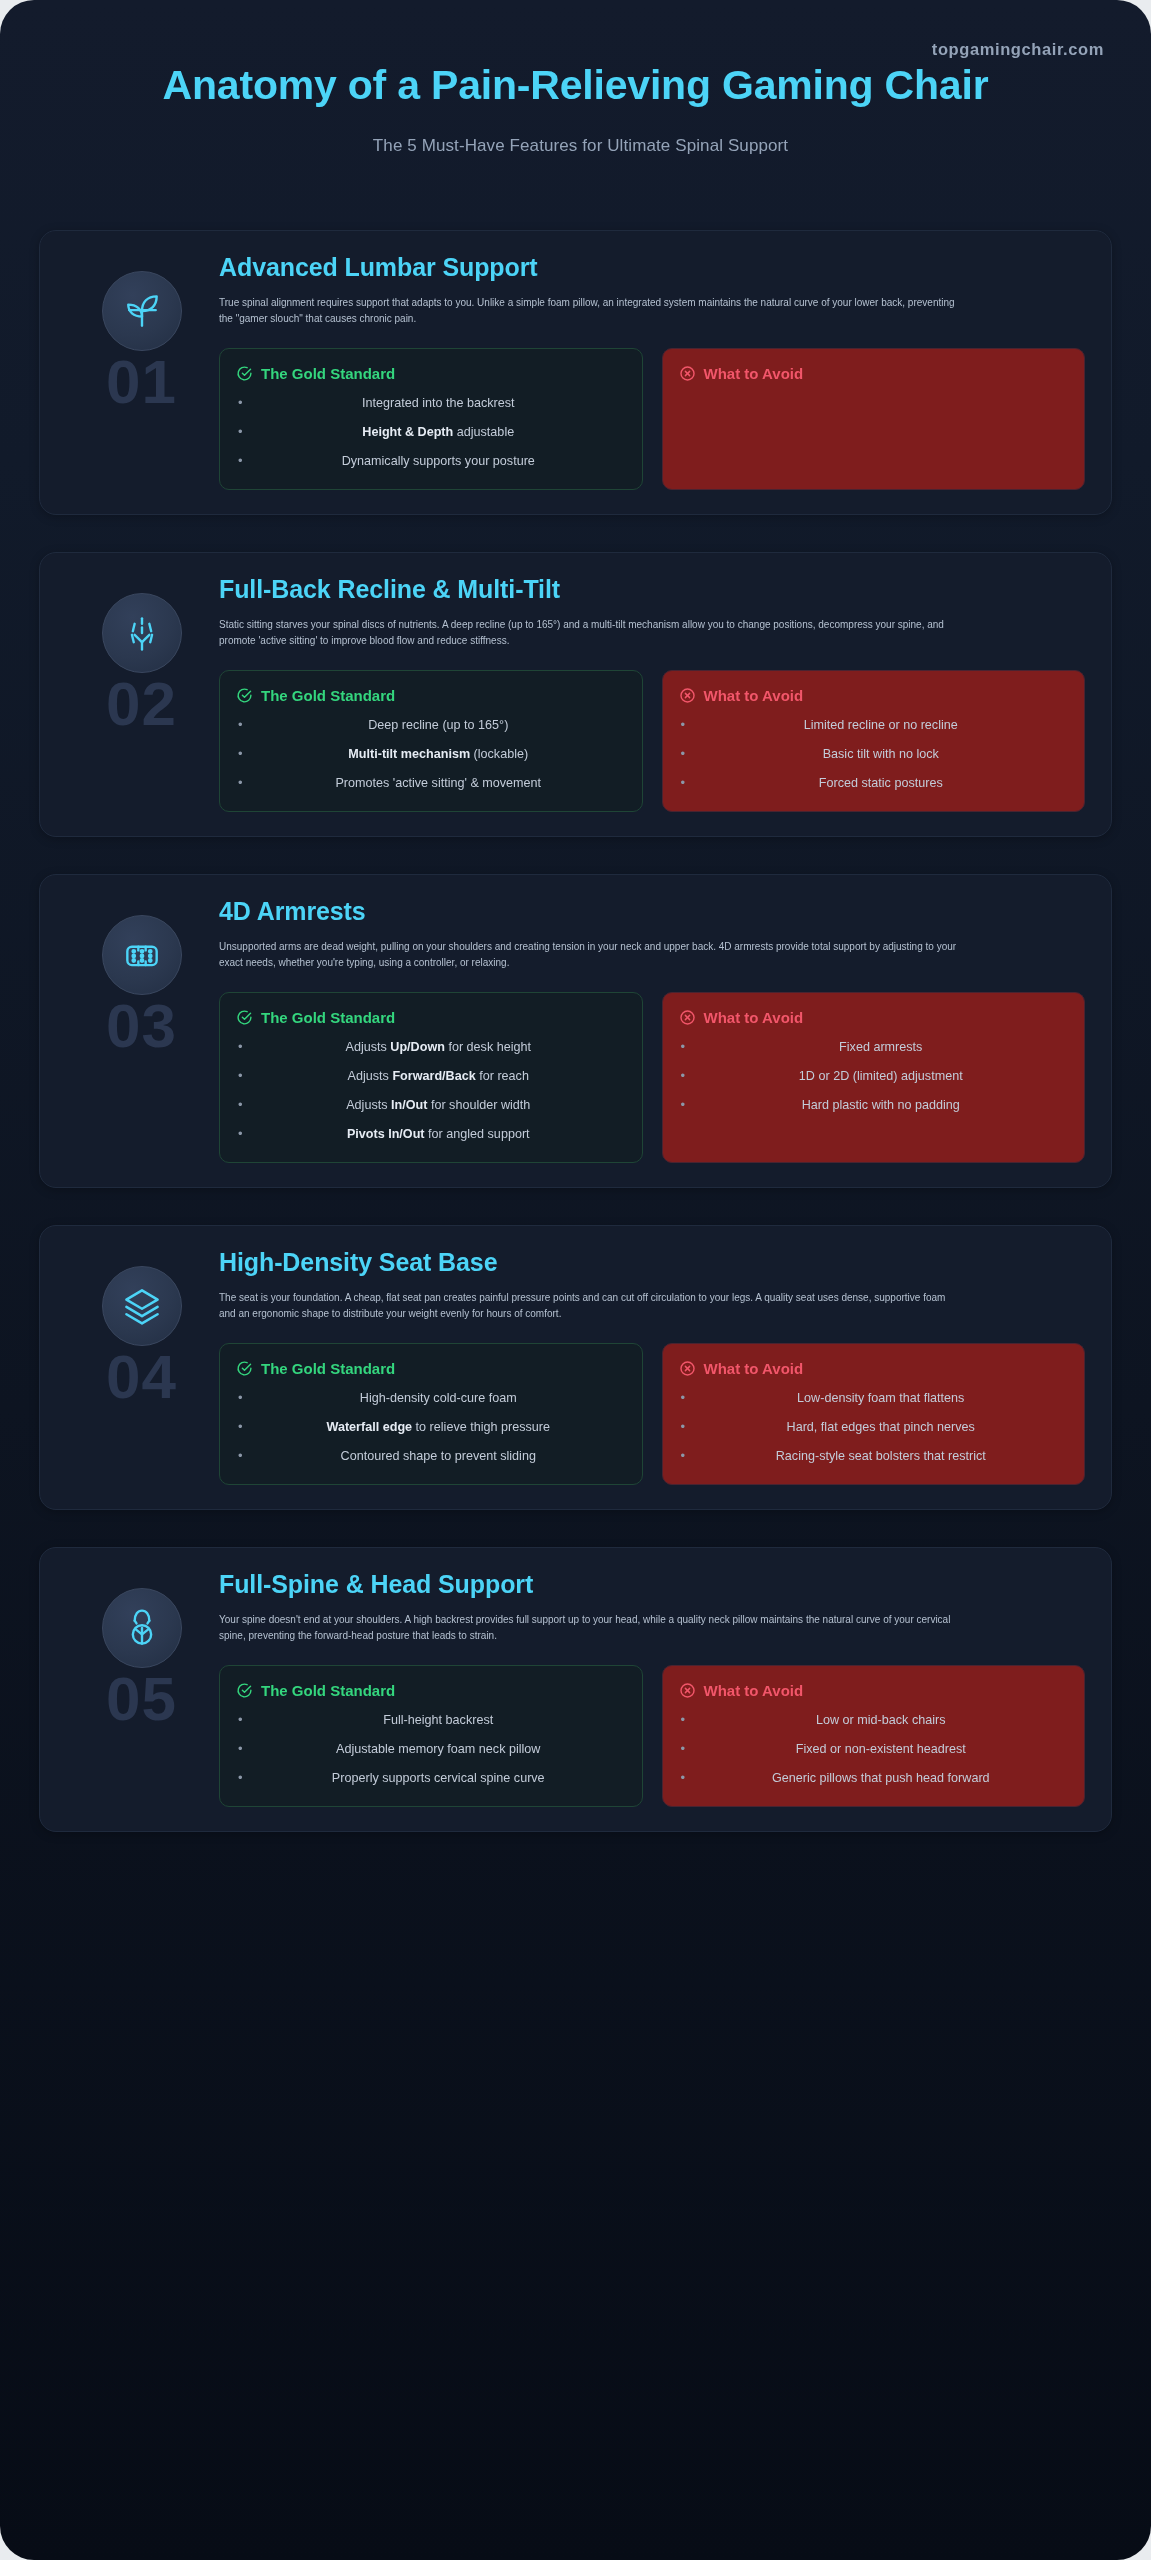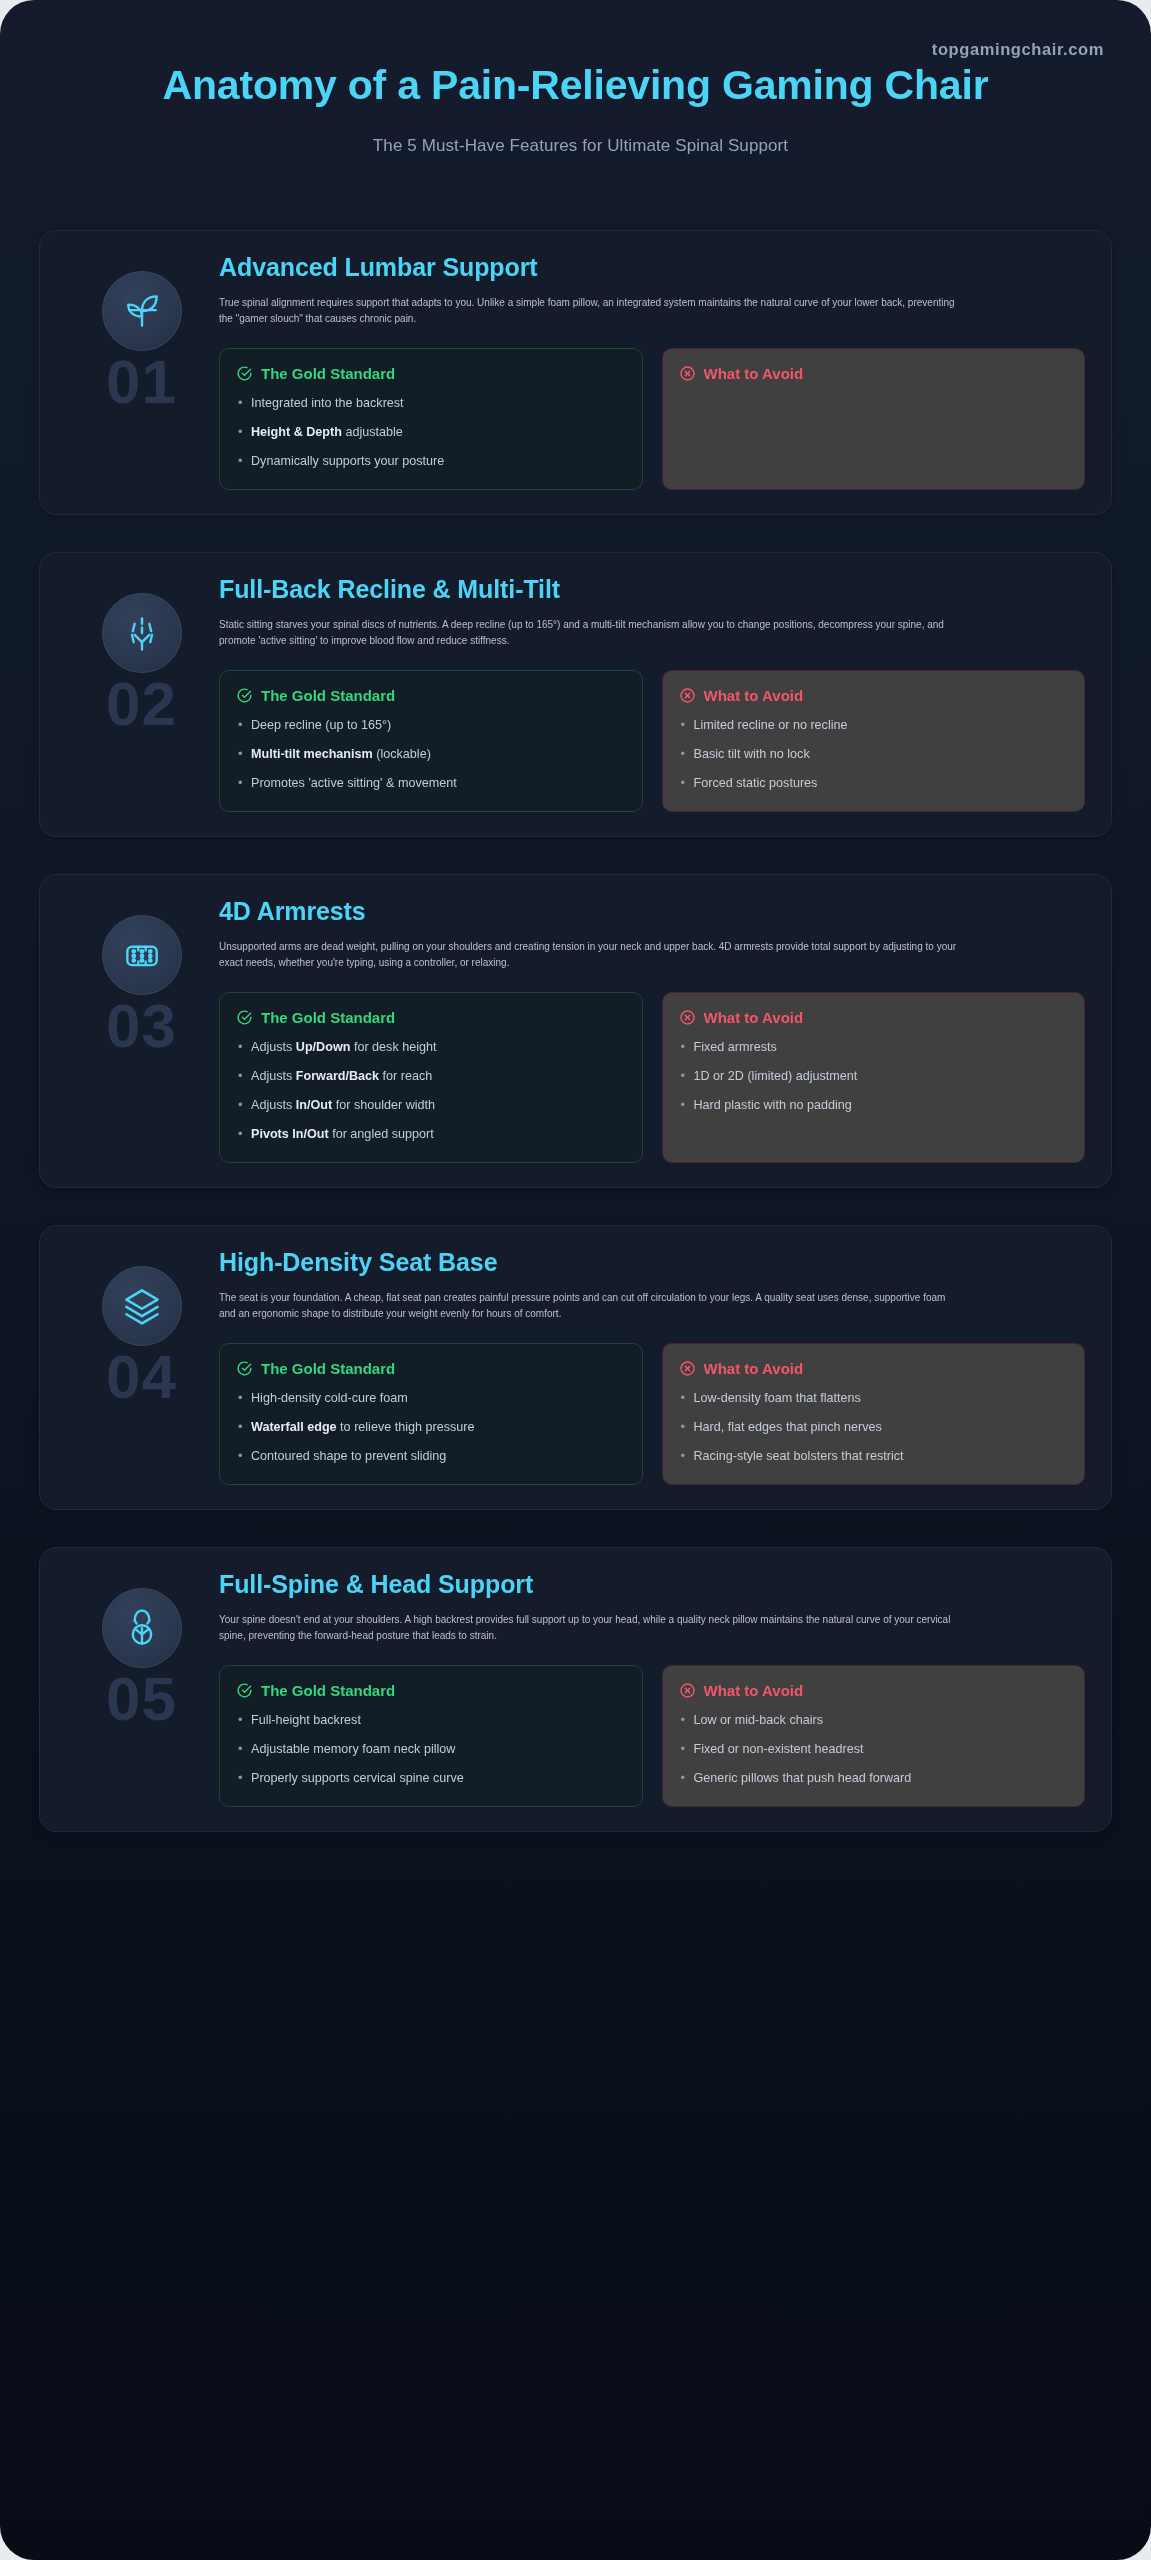--- a/index.html
+++ b/index.html
@@ -110,33 +110,34 @@
     line-height: 1.62;
     color: #b4c0d0;
     margin-bottom: 21px;
     max-width: 745px;
   }
 
   
   .compare {
     display: flex;
     gap: 19px;
+    text-align: center;
   }
   .cbox {
     flex: 1 1 0;
     border-radius: 10px;
     padding: 16px 16px 18px 16px;
     min-height: 128px;
   }
   .cbox.good {
     background: #121d25;
     border: 1px solid #1f4536;
   }
   .cbox.bad {
-    background: #404040;
+    background: #7f1d1d;
     border: 1px solid #4a2330;
   }
 
   .cbox-head {
     display: flex;
     align-items: center;
     gap: 8px;
     font-size: 15px;
     font-weight: bold;
     margin-bottom: 13px;

